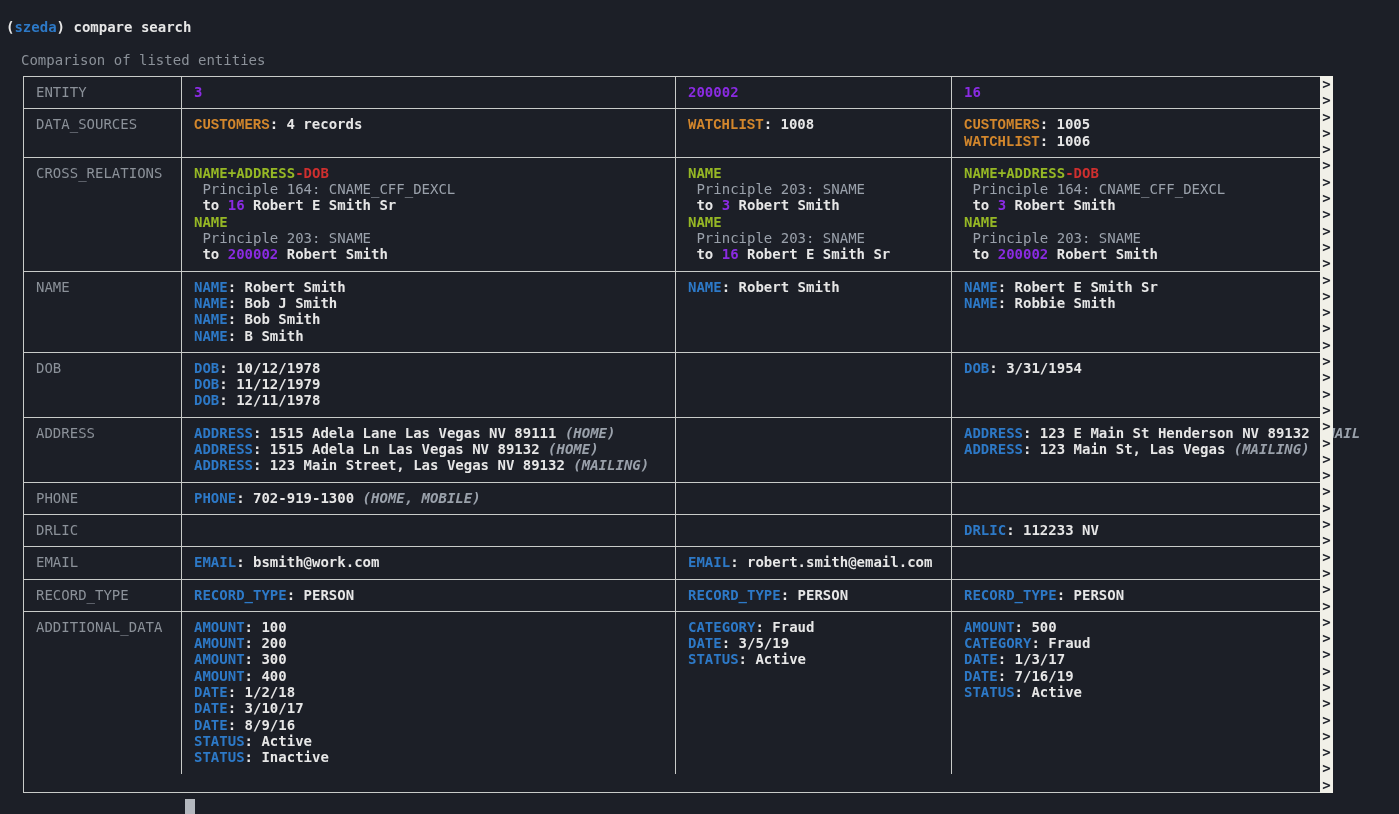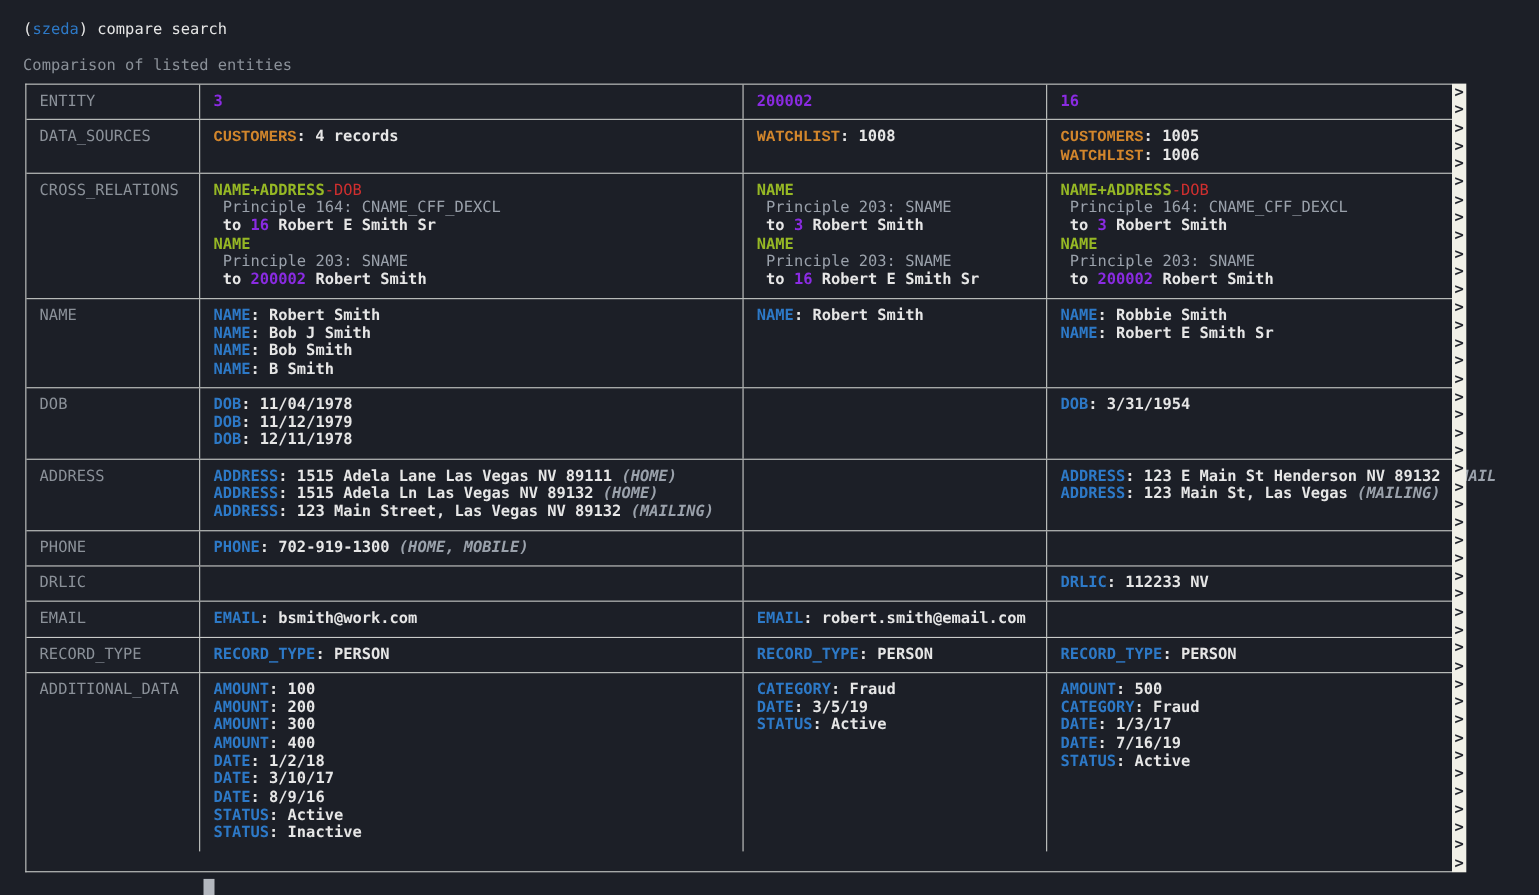--- a/index.html
+++ b/index.html
@@ -9,21 +9,21 @@
     --annotation:#9aa1ab; --row_label:#8b9199; --indicator_bg:#f1f0e8;
     --indicator_fg:#23262e; --cursor:#b3b7be; --prompt_name:#2d79c7;
   }
   *{box-sizing:border-box;margin:0;padding:0;}
   html,body{width:1399px;height:814px;overflow:hidden;}
   body{
     background:var(--background);
     font-family:"DejaVu Sans Mono","Liberation Mono",monospace;
     font-size:14px;line-height:16.3px;
   }
-  .prompt{position:absolute;left:21px;top:19px;font-weight:normal;color:var(--value_text);white-space:pre;}
+  .prompt{position:absolute;left:6px;top:19px;font-weight:bold;color:var(--value_text);white-space:pre;}
   .prompt .app{color:var(--prompt_name);}
   .subtitle{position:absolute;left:21px;top:52px;color:var(--row_label);white-space:pre;}
   .table-area{position:absolute;left:23px;top:76px;display:flex;align-items:stretch;}
   .ctable{
     width:1297px;
     border-top:1px solid var(--border);
     border-left:1px solid var(--border);
     border-bottom:1px solid var(--border);
   }
   .trow{display:grid;grid-template-columns:157px 494px 276px 420px;}
@@ -31,21 +31,21 @@
   .cell{padding:7px 12px 8px 12px;overflow:hidden;}
   .cell + .cell{border-left:1px solid var(--border);}
   .line{white-space:pre;height:16.3px;}
   .c-label{color:var(--row_label);}
   .c-id{color:var(--entity_id);font-weight:bold;}
   .c-src{color:var(--data_source);font-weight:bold;font-family:Liberation Mono, monospace;}
   .c-key{color:var(--attribute_key);font-weight:bold;}
   .c-txt{color:var(--value_text);font-weight:bold;}
   .c-dim{color:var(--muted);}
   .c-match{color:var(--match_key);font-weight:bold;}
-  .c-diff{color:var(--mismatch);font-weight:normal;}
+  .c-diff{color:var(--mismatch);font-weight:bold;}
   .c-note{color:var(--annotation);font-style:italic;font-weight:bold;}
   .overflow-strip{
     width:13px;background:var(--indicator_bg);color:var(--indicator_fg);
     font-weight:bold;display:flex;flex-direction:column;overflow:hidden;
   }
   .overflow-strip span{height:16.3px;line-height:16.3px;text-align:center;display:block;}
   .cursor-block{position:absolute;left:185px;top:799px;width:10px;height:15px;background:var(--cursor);}
 </style>
 </head>
 <body>
@@ -121,30 +121,30 @@
         <div class="cell">
           <div class="line"><span class="c-key">NAME</span><span class="c-txt">: Robert Smith</span></div>
           <div class="line"><span class="c-key">NAME</span><span class="c-txt">: Bob J Smith</span></div>
           <div class="line"><span class="c-key">NAME</span><span class="c-txt">: Bob Smith</span></div>
           <div class="line"><span class="c-key">NAME</span><span class="c-txt">: B Smith</span></div>
         </div>
         <div class="cell">
           <div class="line"><span class="c-key">NAME</span><span class="c-txt">: Robert Smith</span></div>
         </div>
         <div class="cell">
+          <div class="line"><span class="c-key">NAME</span><span class="c-txt">: Robert E Smith Sr</span></div>
           <div class="line"><span class="c-key">NAME</span><span class="c-txt">: Robbie Smith</span></div>
-          <div class="line"><span class="c-key">NAME</span><span class="c-txt">: Robert E Smith Sr</span></div>
         </div>
       </div>
       <div class="trow">
         <div class="cell">
           <div class="line"><span class="c-label">DOB</span></div>
         </div>
         <div class="cell">
-          <div class="line"><span class="c-key">DOB</span><span class="c-txt">: 11/04/1978</span></div>
+          <div class="line"><span class="c-key">DOB</span><span class="c-txt">: 10/12/1978</span></div>
           <div class="line"><span class="c-key">DOB</span><span class="c-txt">: 11/12/1979</span></div>
           <div class="line"><span class="c-key">DOB</span><span class="c-txt">: 12/11/1978</span></div>
         </div>
         <div class="cell"></div>
         <div class="cell">
           <div class="line"><span class="c-key">DOB</span><span class="c-txt">: 3/31/1954</span></div>
         </div>
       </div>
       <div class="trow">
         <div class="cell">

